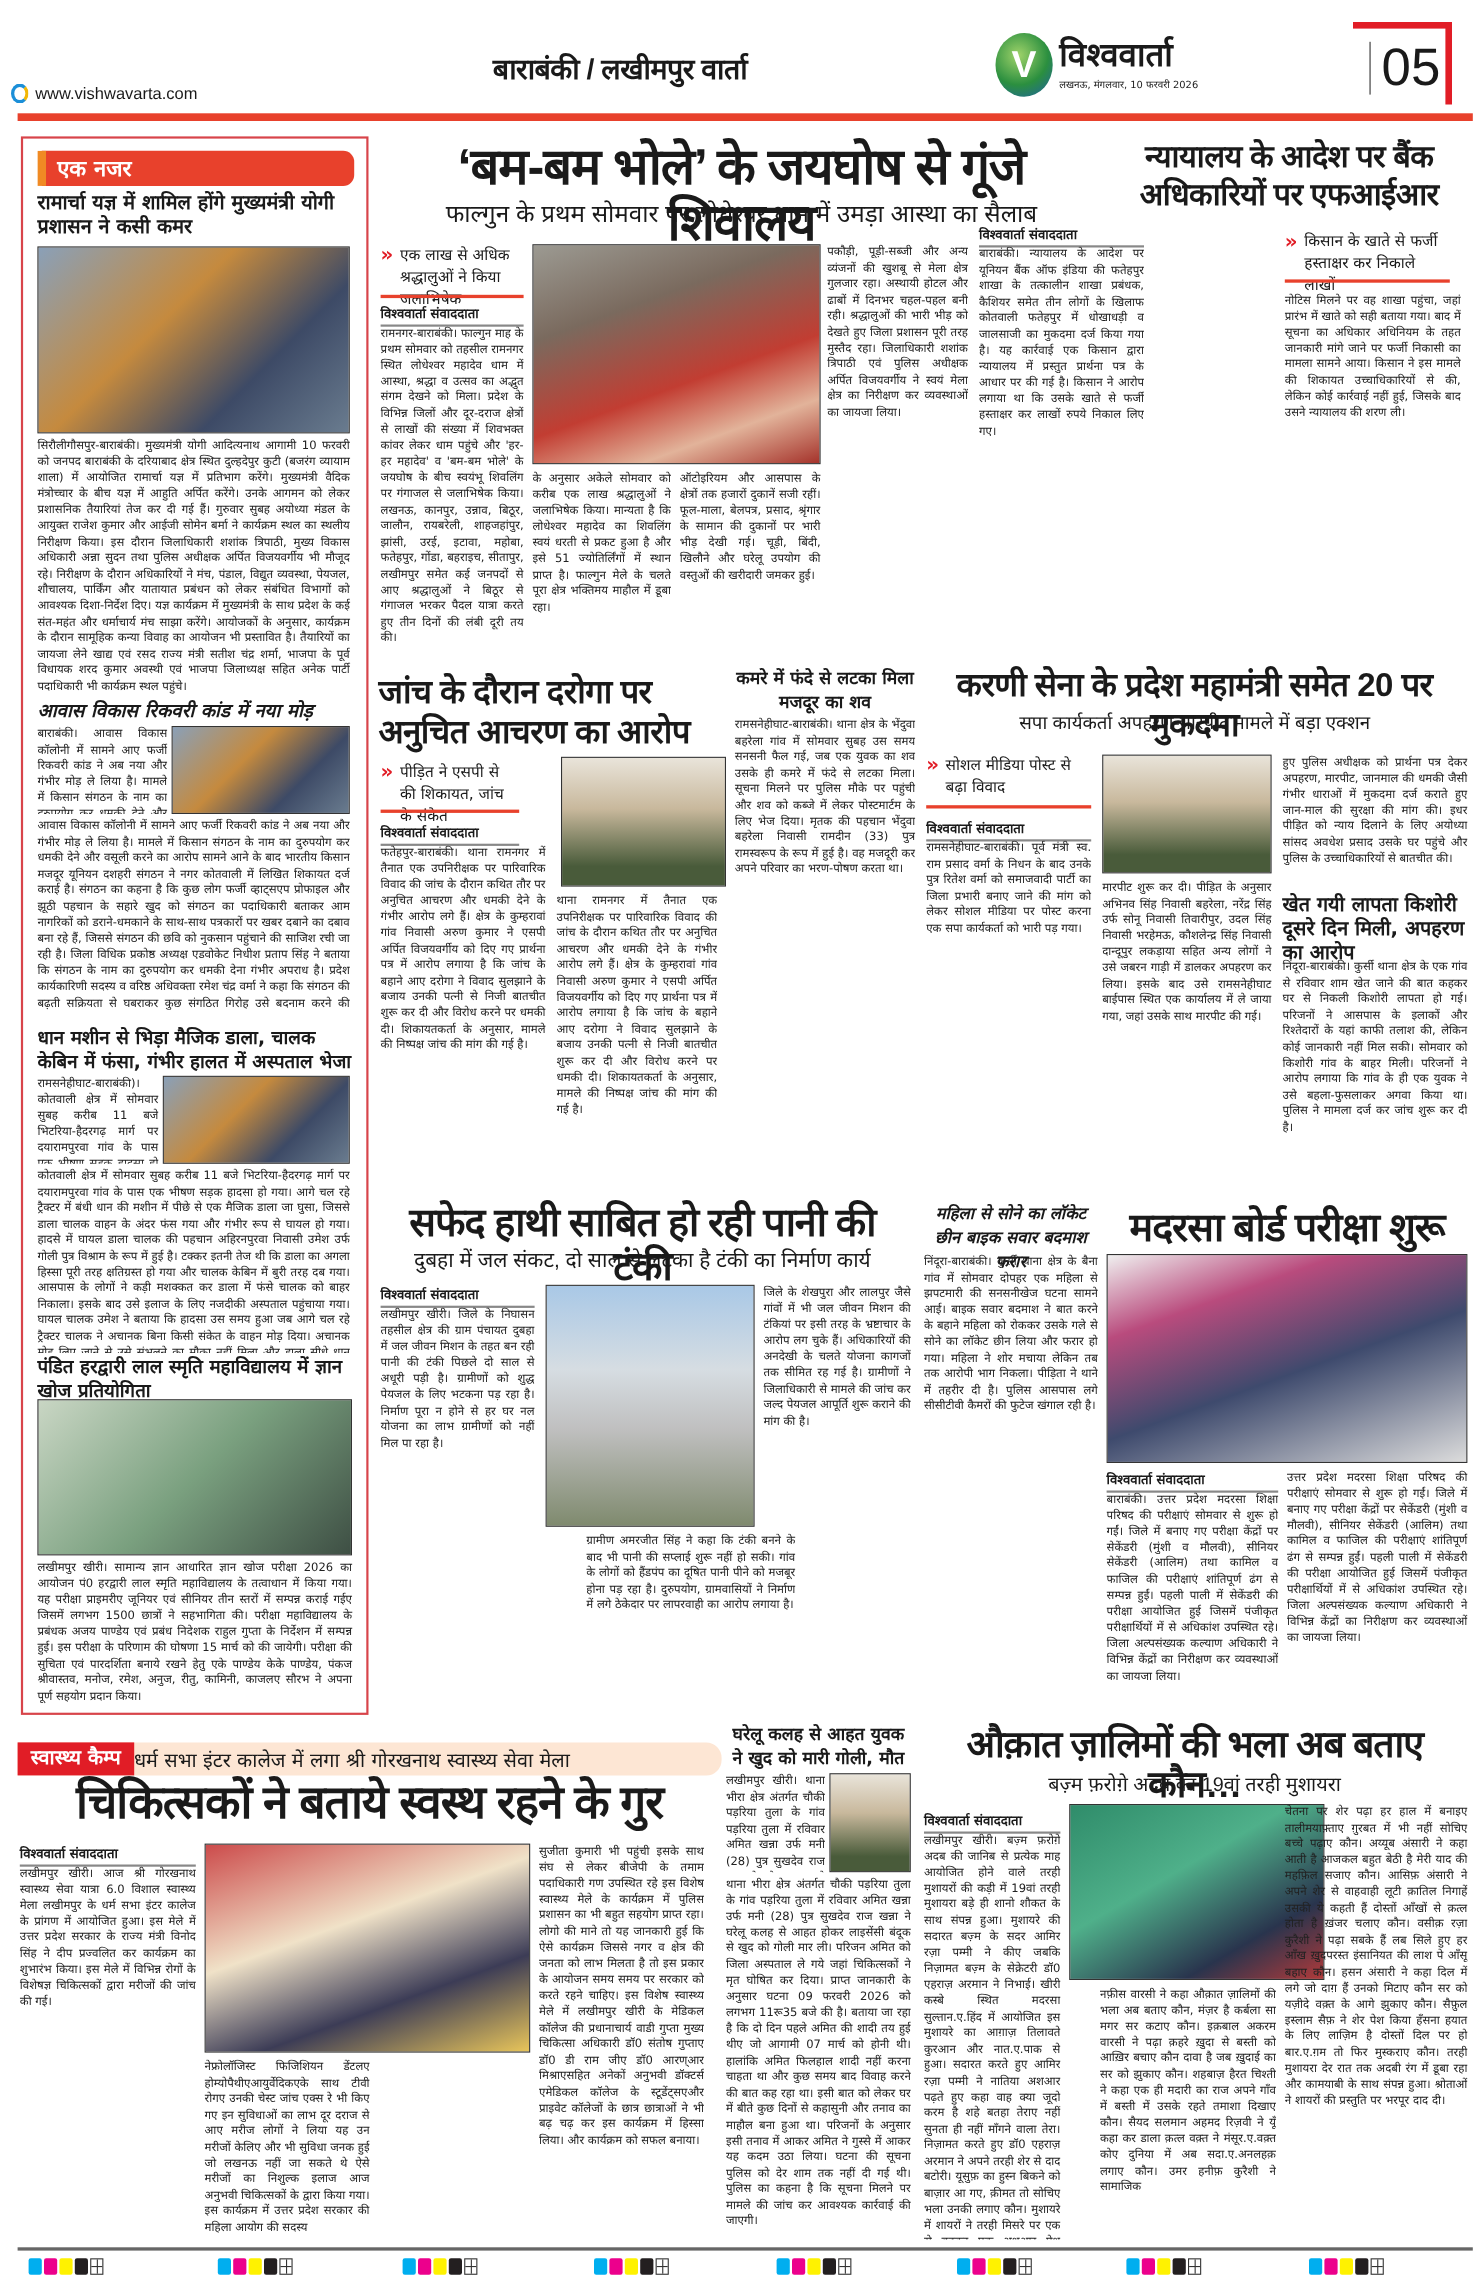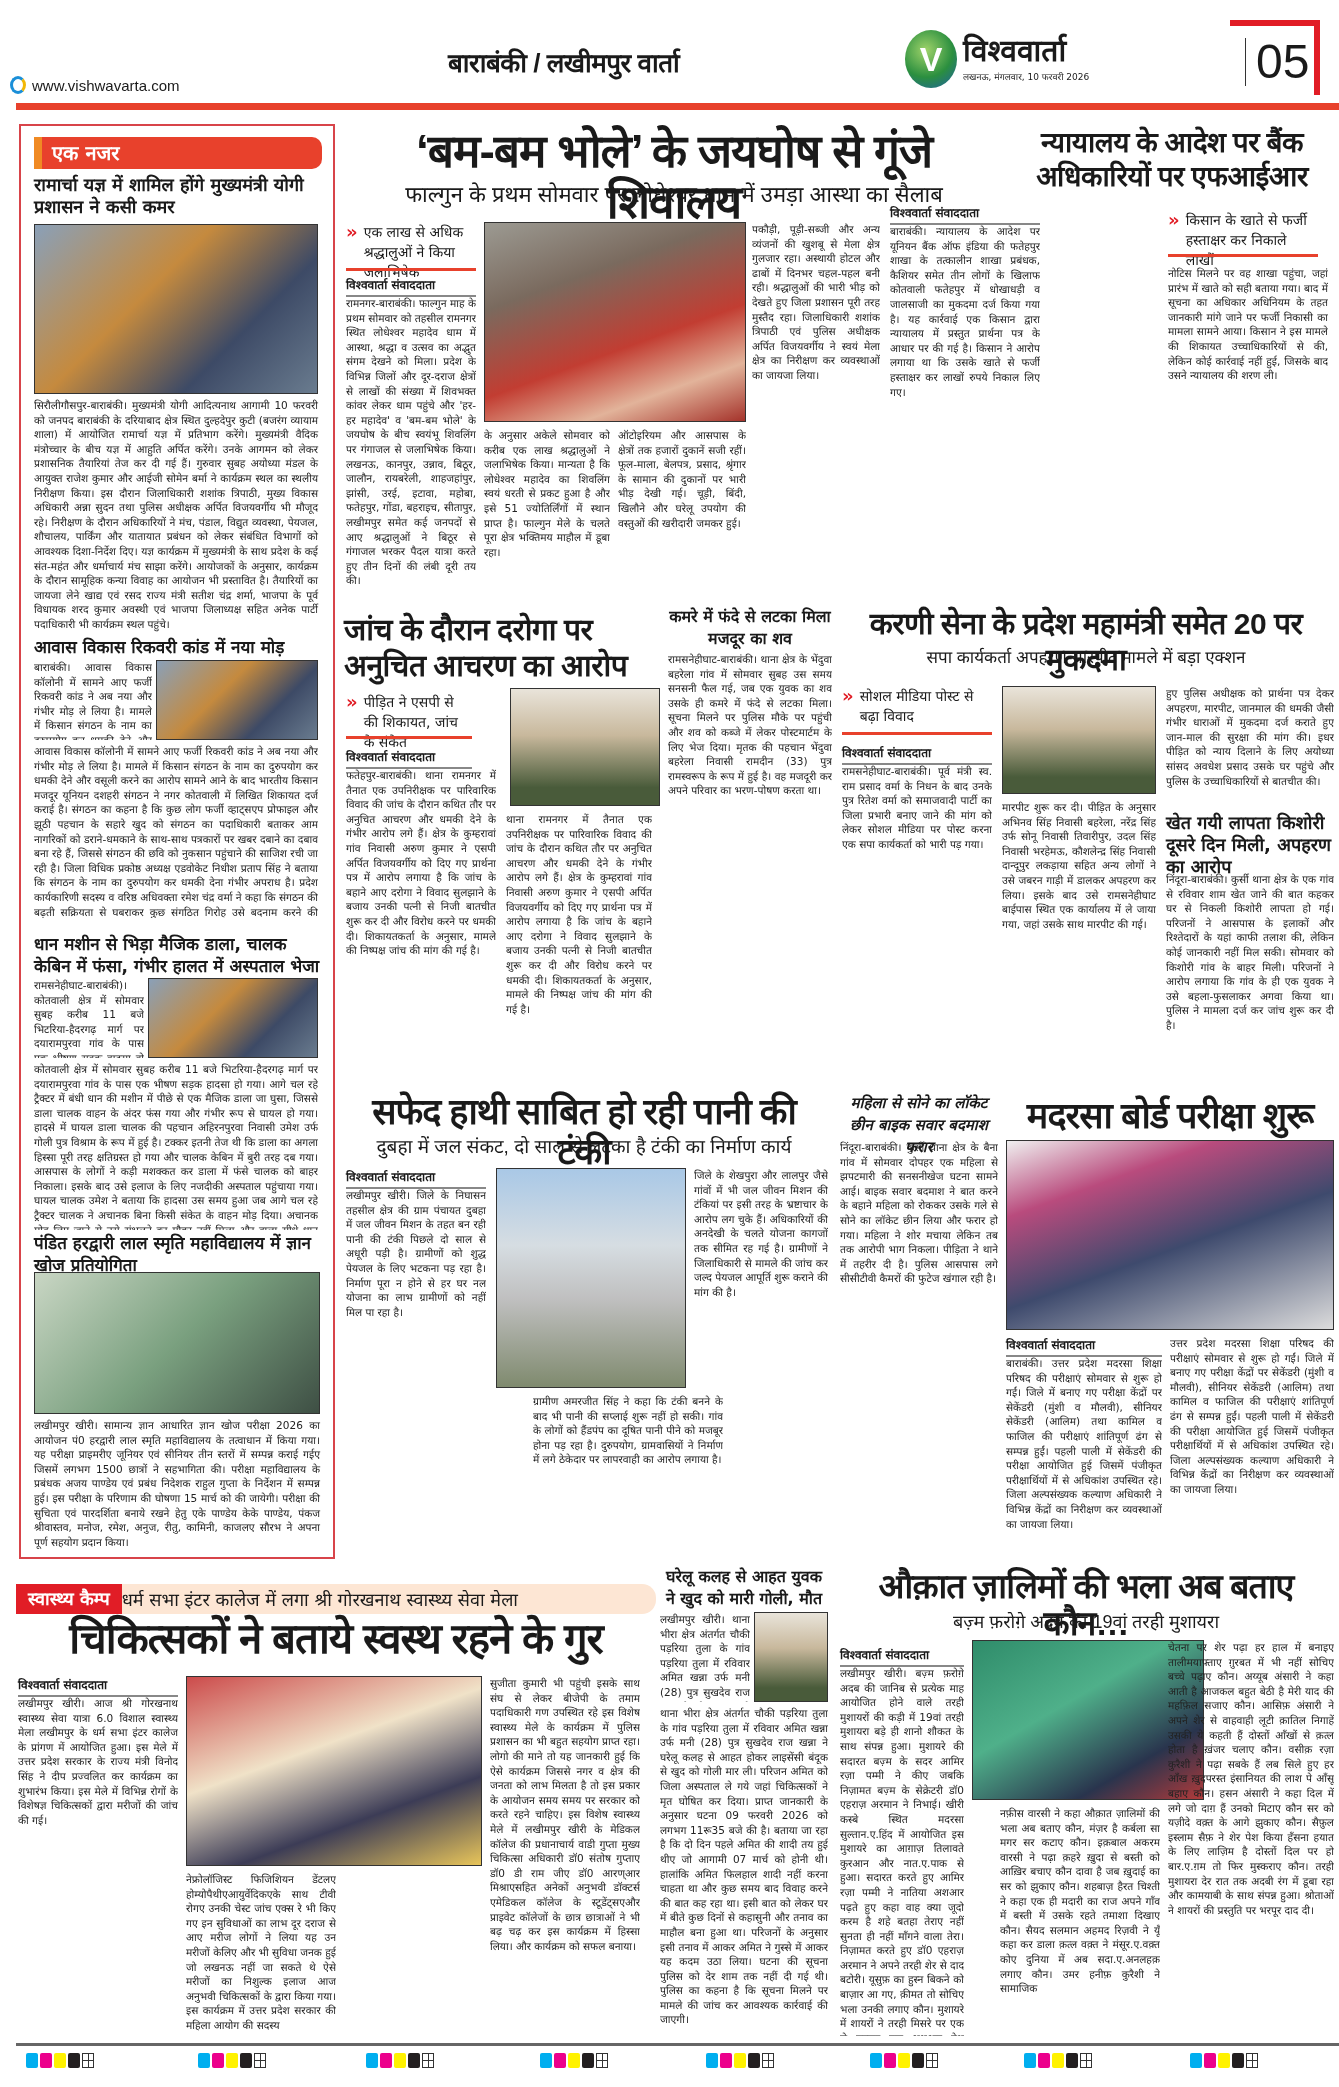--- a/index.html
+++ b/index.html
@@ -68,21 +68,21 @@
 <div class="abs page-no">05</div>
 <div class="abs red-rule"></div>
 
 <div class="abs col-box ek-nazar-box"></div>
 <div class="abs ek-nazar-tag">एक नजर</div>
 
 <div class="abs h-side" style="left:34px;top:174px;width:290px;font-size:18px;">रामार्चा यज्ञ में शामिल होंगे मुख्यमंत्री योगी प्रशासन ने कसी कमर</div>
 <div class="abs photo" style="left:34px;top:224px;width:284px;height:170px;"></div>
 <div class="abs body-txt" style="left:34px;top:398px;width:284px;"><b class="dateline">सिरौलीगौसपुर-बाराबंकी।</b> <span>मुख्यमंत्री योगी आदित्यनाथ आगामी 10 फरवरी को जनपद बाराबंकी के दरियाबाद क्षेत्र स्थित दुल्हदेपुर कुटी (बजरंग व्यायाम शाला) में आयोजित रामार्चा यज्ञ में प्रतिभाग करेंगे। मुख्यमंत्री वैदिक मंत्रोच्चार के बीच यज्ञ में आहुति अर्पित करेंगे। उनके आगमन को लेकर प्रशासनिक तैयारियां तेज कर दी गई हैं। गुरुवार सुबह अयोध्या मंडल के आयुक्त राजेश कुमार और आईजी सोमेन बर्मा ने कार्यक्रम स्थल का स्थलीय निरीक्षण किया। इस दौरान जिलाधिकारी शशांक त्रिपाठी, मुख्य विकास अधिकारी अन्ना सुदन तथा पुलिस अधीक्षक अर्पित विजयवर्गीय भी मौजूद रहे। निरीक्षण के दौरान अधिकारियों ने मंच, पंडाल, विद्युत व्यवस्था, पेयजल, शौचालय, पार्किंग और यातायात प्रबंधन को लेकर संबंधित विभागों को आवश्यक दिशा-निर्देश दिए। यज्ञ कार्यक्रम में मुख्यमंत्री के साथ प्रदेश के कई संत-महंत और धर्माचार्य मंच साझा करेंगे। आयोजकों के अनुसार, कार्यक्रम के दौरान सामूहिक कन्या विवाह का आयोजन भी प्रस्तावित है। तैयारियों का जायजा लेने खाद्य एवं रसद राज्य मंत्री सतीश चंद्र शर्मा, भाजपा के पूर्व विधायक शरद कुमार अवस्थी एवं भाजपा जिलाध्यक्ष सहित अनेक पार्टी पदाधिकारी भी कार्यक्रम स्थल पहुंचे।</span></div>
 
-<div class="abs h-side" style="left:34px;top:636px;width:290px;">आवास विकास रिकवरी कांड में नया मोड़</div>
+<div class="abs h-side" style="left:34px;top:636px;width:290px;font-style:italic;">आवास विकास रिकवरी कांड में नया मोड़</div>
 <div class="abs photo" style="left:156px;top:660px;width:162px;height:80px;"></div>
 <div class="abs body-txt" style="left:34px;top:660px;width:118px;height:80px;overflow:hidden;"><b class="dateline">बाराबंकी।</b> <span>आवास विकास कॉलोनी में सामने आए फर्जी रिकवरी कांड ने अब नया और गंभीर मोड़ ले लिया है। मामले में किसान संगठन के नाम का दुरुपयोग कर धमकी देने और वसूली करने का आरोप सामने आने के बाद भारतीय किसान मजदूर यूनियन दशहरी संगठन ने नगर कोतवाली में लिखित शिकायत दर्ज कराई है। संगठन का कहना है कि कुछ लोग फर्जी व्हाट्सएप प्रोफाइल और झूठी पहचान के सहारे खुद को संगठन का पदाधिकारी बताकर आम नागरिकों को डराने-धमकाने के साथ-साथ पत्रकारों पर खबर दबाने का दबाव बना रहे हैं, जिससे संगठन की छवि को नुकसान पहुंचाने की साजिश रची जा रही है। जिला विधिक प्रकोष्ठ अध्यक्ष एडवोकेट निधीश प्रताप सिंह ने बताया कि संगठन के नाम का दुरुपयोग कर धमकी देना गंभीर अपराध है। प्रदेश कार्यकारिणी सदस्य व वरिष्ठ अधिवक्ता रमेश चंद्र वर्मा ने कहा कि संगठन की बढ़ती सक्रियता से घबराकर कुछ संगठित गिरोह उसे बदनाम करने की कोशिश कर रहे हैं। वहीं प्रदेश सचिव व जिलाध्यक्ष निहाल अहमद सिद्दीकी ने कहा कि फर्जी पहचान बनाकर रिकवरी या धमकी देने वाले समाज और संगठनदोनों के लिए खतरा हैं।</span></div>
 <div class="abs body-txt" style="left:34px;top:744px;width:284px;height:174px;overflow:hidden;">आवास विकास कॉलोनी में सामने आए फर्जी रिकवरी कांड ने अब नया और गंभीर मोड़ ले लिया है। मामले में किसान संगठन के नाम का दुरुपयोग कर धमकी देने और वसूली करने का आरोप सामने आने के बाद भारतीय किसान मजदूर यूनियन दशहरी संगठन ने नगर कोतवाली में लिखित शिकायत दर्ज कराई है। संगठन का कहना है कि कुछ लोग फर्जी व्हाट्सएप प्रोफाइल और झूठी पहचान के सहारे खुद को संगठन का पदाधिकारी बताकर आम नागरिकों को डराने-धमकाने के साथ-साथ पत्रकारों पर खबर दबाने का दबाव बना रहे हैं, जिससे संगठन की छवि को नुकसान पहुंचाने की साजिश रची जा रही है। जिला विधिक प्रकोष्ठ अध्यक्ष एडवोकेट निधीश प्रताप सिंह ने बताया कि संगठन के नाम का दुरुपयोग कर धमकी देना गंभीर अपराध है। प्रदेश कार्यकारिणी सदस्य व वरिष्ठ अधिवक्ता रमेश चंद्र वर्मा ने कहा कि संगठन की बढ़ती सक्रियता से घबराकर कुछ संगठित गिरोह उसे बदनाम करने की कोशिश कर रहे हैं। वहीं प्रदेश सचिव व जिलाध्यक्ष निहाल अहमद सिद्दीकी ने कहा कि फर्जी पहचान बनाकर रिकवरी या धमकी देने वाले समाज और संगठनदोनों के लिए खतरा हैं।</div>
 
 <div class="abs h-side" style="left:34px;top:933px;width:290px;">धान मशीन से भिड़ा मैजिक डाला, चालक केबिन में फंसा, गंभीर हालत में अस्पताल भेजा</div>
 <div class="abs photo" style="left:148px;top:978px;width:170px;height:80px;"></div>
 <div class="abs body-txt" style="left:34px;top:978px;width:110px;height:80px;overflow:hidden;"><b class="dateline">रामसनेहीघाट-बाराबंकी)।</b> <span>कोतवाली क्षेत्र में सोमवार सुबह करीब 11 बजे भिटरिया-हैदरगढ़ मार्ग पर दयारामपुरवा गांव के पास एक भीषण सड़क हादसा हो गया। आगे चल रहे ट्रैक्टर में बंधी धान की मशीन में पीछे से एक मैजिक डाला जा घुसा, जिससे डाला चालक वाहन के अंदर फंस गया और गंभीर रूप से घायल हो गया। हादसे में घायल डाला चालक की पहचान अहिरनपुरवा निवासी उमेश उर्फ गोली पुत्र विश्राम के रूप में हुई है। टक्कर इतनी तेज थी कि डाला का अगला हिस्सा पूरी तरह क्षतिग्रस्त हो गया और चालक केबिन में बुरी तरह दब गया। आसपास के लोगों ने कड़ी मशक्कत कर डाला में फंसे चालक को बाहर निकाला। इसके बाद उसे इलाज के लिए नजदीकी अस्पताल पहुंचाया गया। घायल चालक उमेश ने बताया कि हादसा उस समय हुआ जब आगे चल रहे ट्रैक्टर चालक ने अचानक बिना किसी संकेत के वाहन मोड़ दिया। अचानक मोड़ लिए जाने से उसे संभलने का मौका नहीं मिला और डाला सीधे धान मशीन से टकरा गया।</span></div>
 <div class="abs body-txt" style="left:34px;top:1062px;width:284px;height:168px;overflow:hidden;">कोतवाली क्षेत्र में सोमवार सुबह करीब 11 बजे भिटरिया-हैदरगढ़ मार्ग पर दयारामपुरवा गांव के पास एक भीषण सड़क हादसा हो गया। आगे चल रहे ट्रैक्टर में बंधी धान की मशीन में पीछे से एक मैजिक डाला जा घुसा, जिससे डाला चालक वाहन के अंदर फंस गया और गंभीर रूप से घायल हो गया। हादसे में घायल डाला चालक की पहचान अहिरनपुरवा निवासी उमेश उर्फ गोली पुत्र विश्राम के रूप में हुई है। टक्कर इतनी तेज थी कि डाला का अगला हिस्सा पूरी तरह क्षतिग्रस्त हो गया और चालक केबिन में बुरी तरह दब गया। आसपास के लोगों ने कड़ी मशक्कत कर डाला में फंसे चालक को बाहर निकाला। इसके बाद उसे इलाज के लिए नजदीकी अस्पताल पहुंचाया गया। घायल चालक उमेश ने बताया कि हादसा उस समय हुआ जब आगे चल रहे ट्रैक्टर चालक ने अचानक बिना किसी संकेत के वाहन मोड़ दिया। अचानक मोड़ लिए जाने से उसे संभलने का मौका नहीं मिला और डाला सीधे धान मशीन से टकरा गया।</div>
 
 <div class="abs h-side" style="left:34px;top:1232px;width:290px;">पंडित हरद्वारी लाल स्मृति महाविद्यालय में ज्ञान खोज प्रतियोगिता</div>

